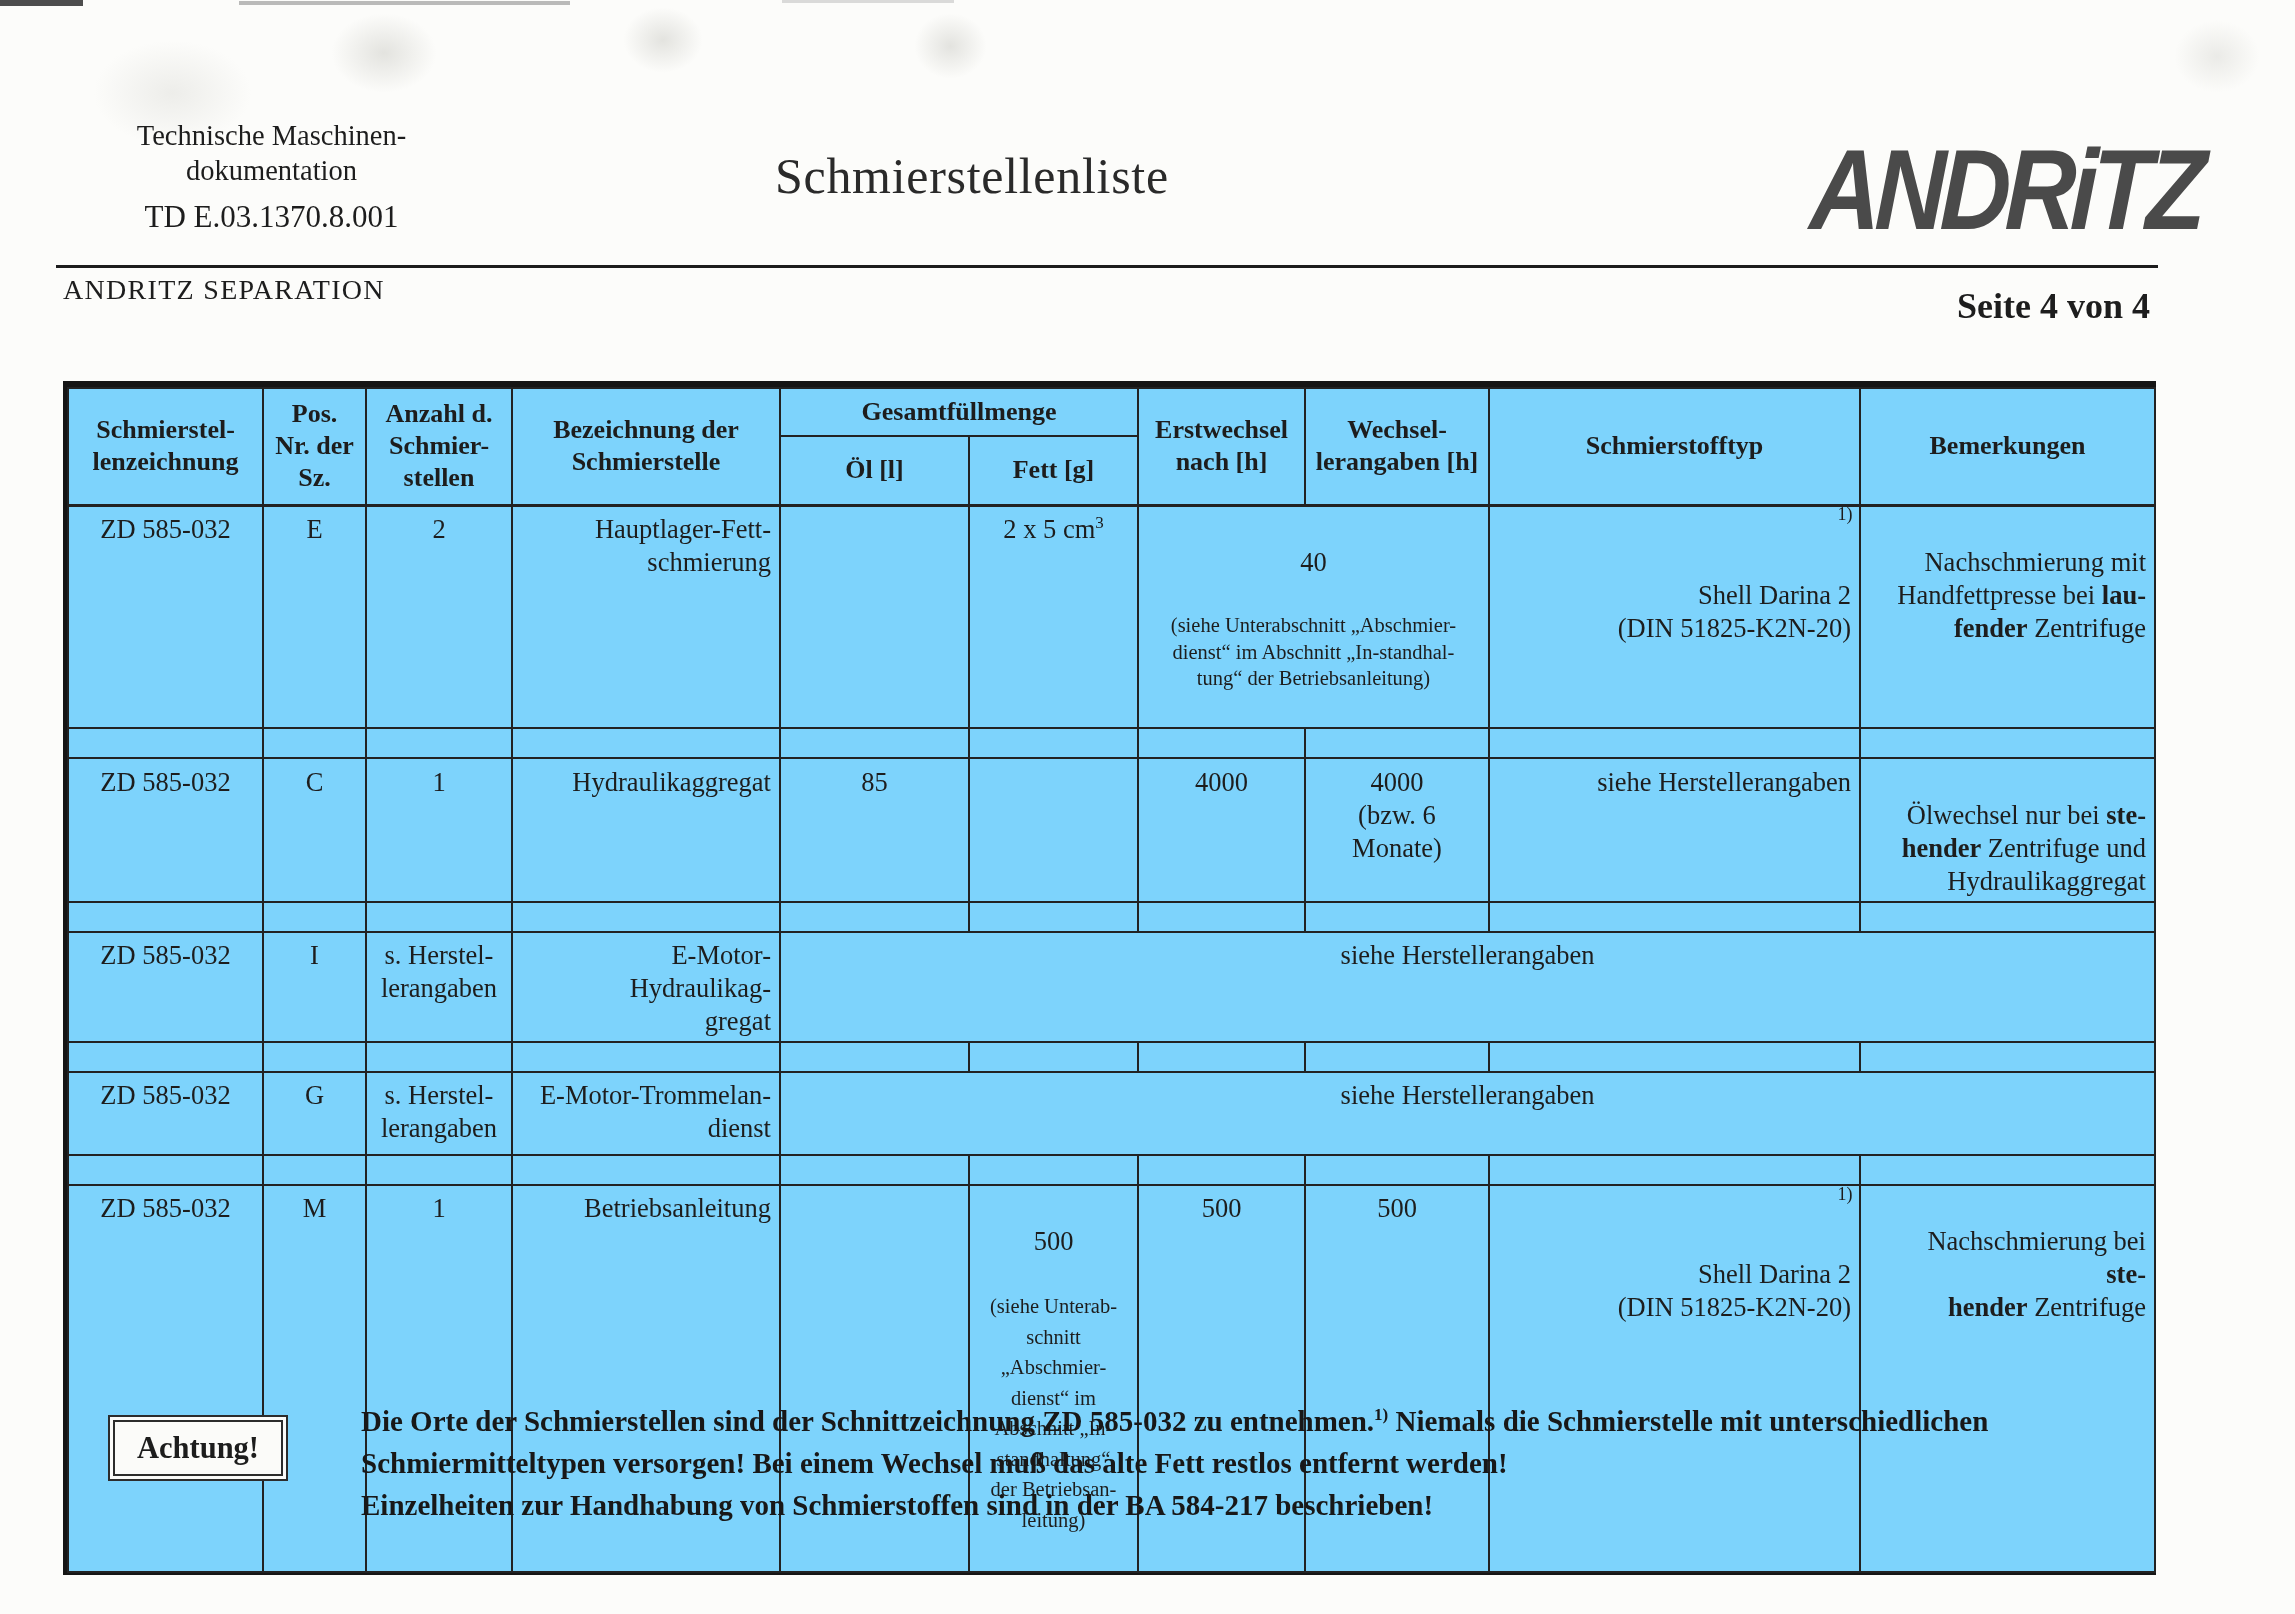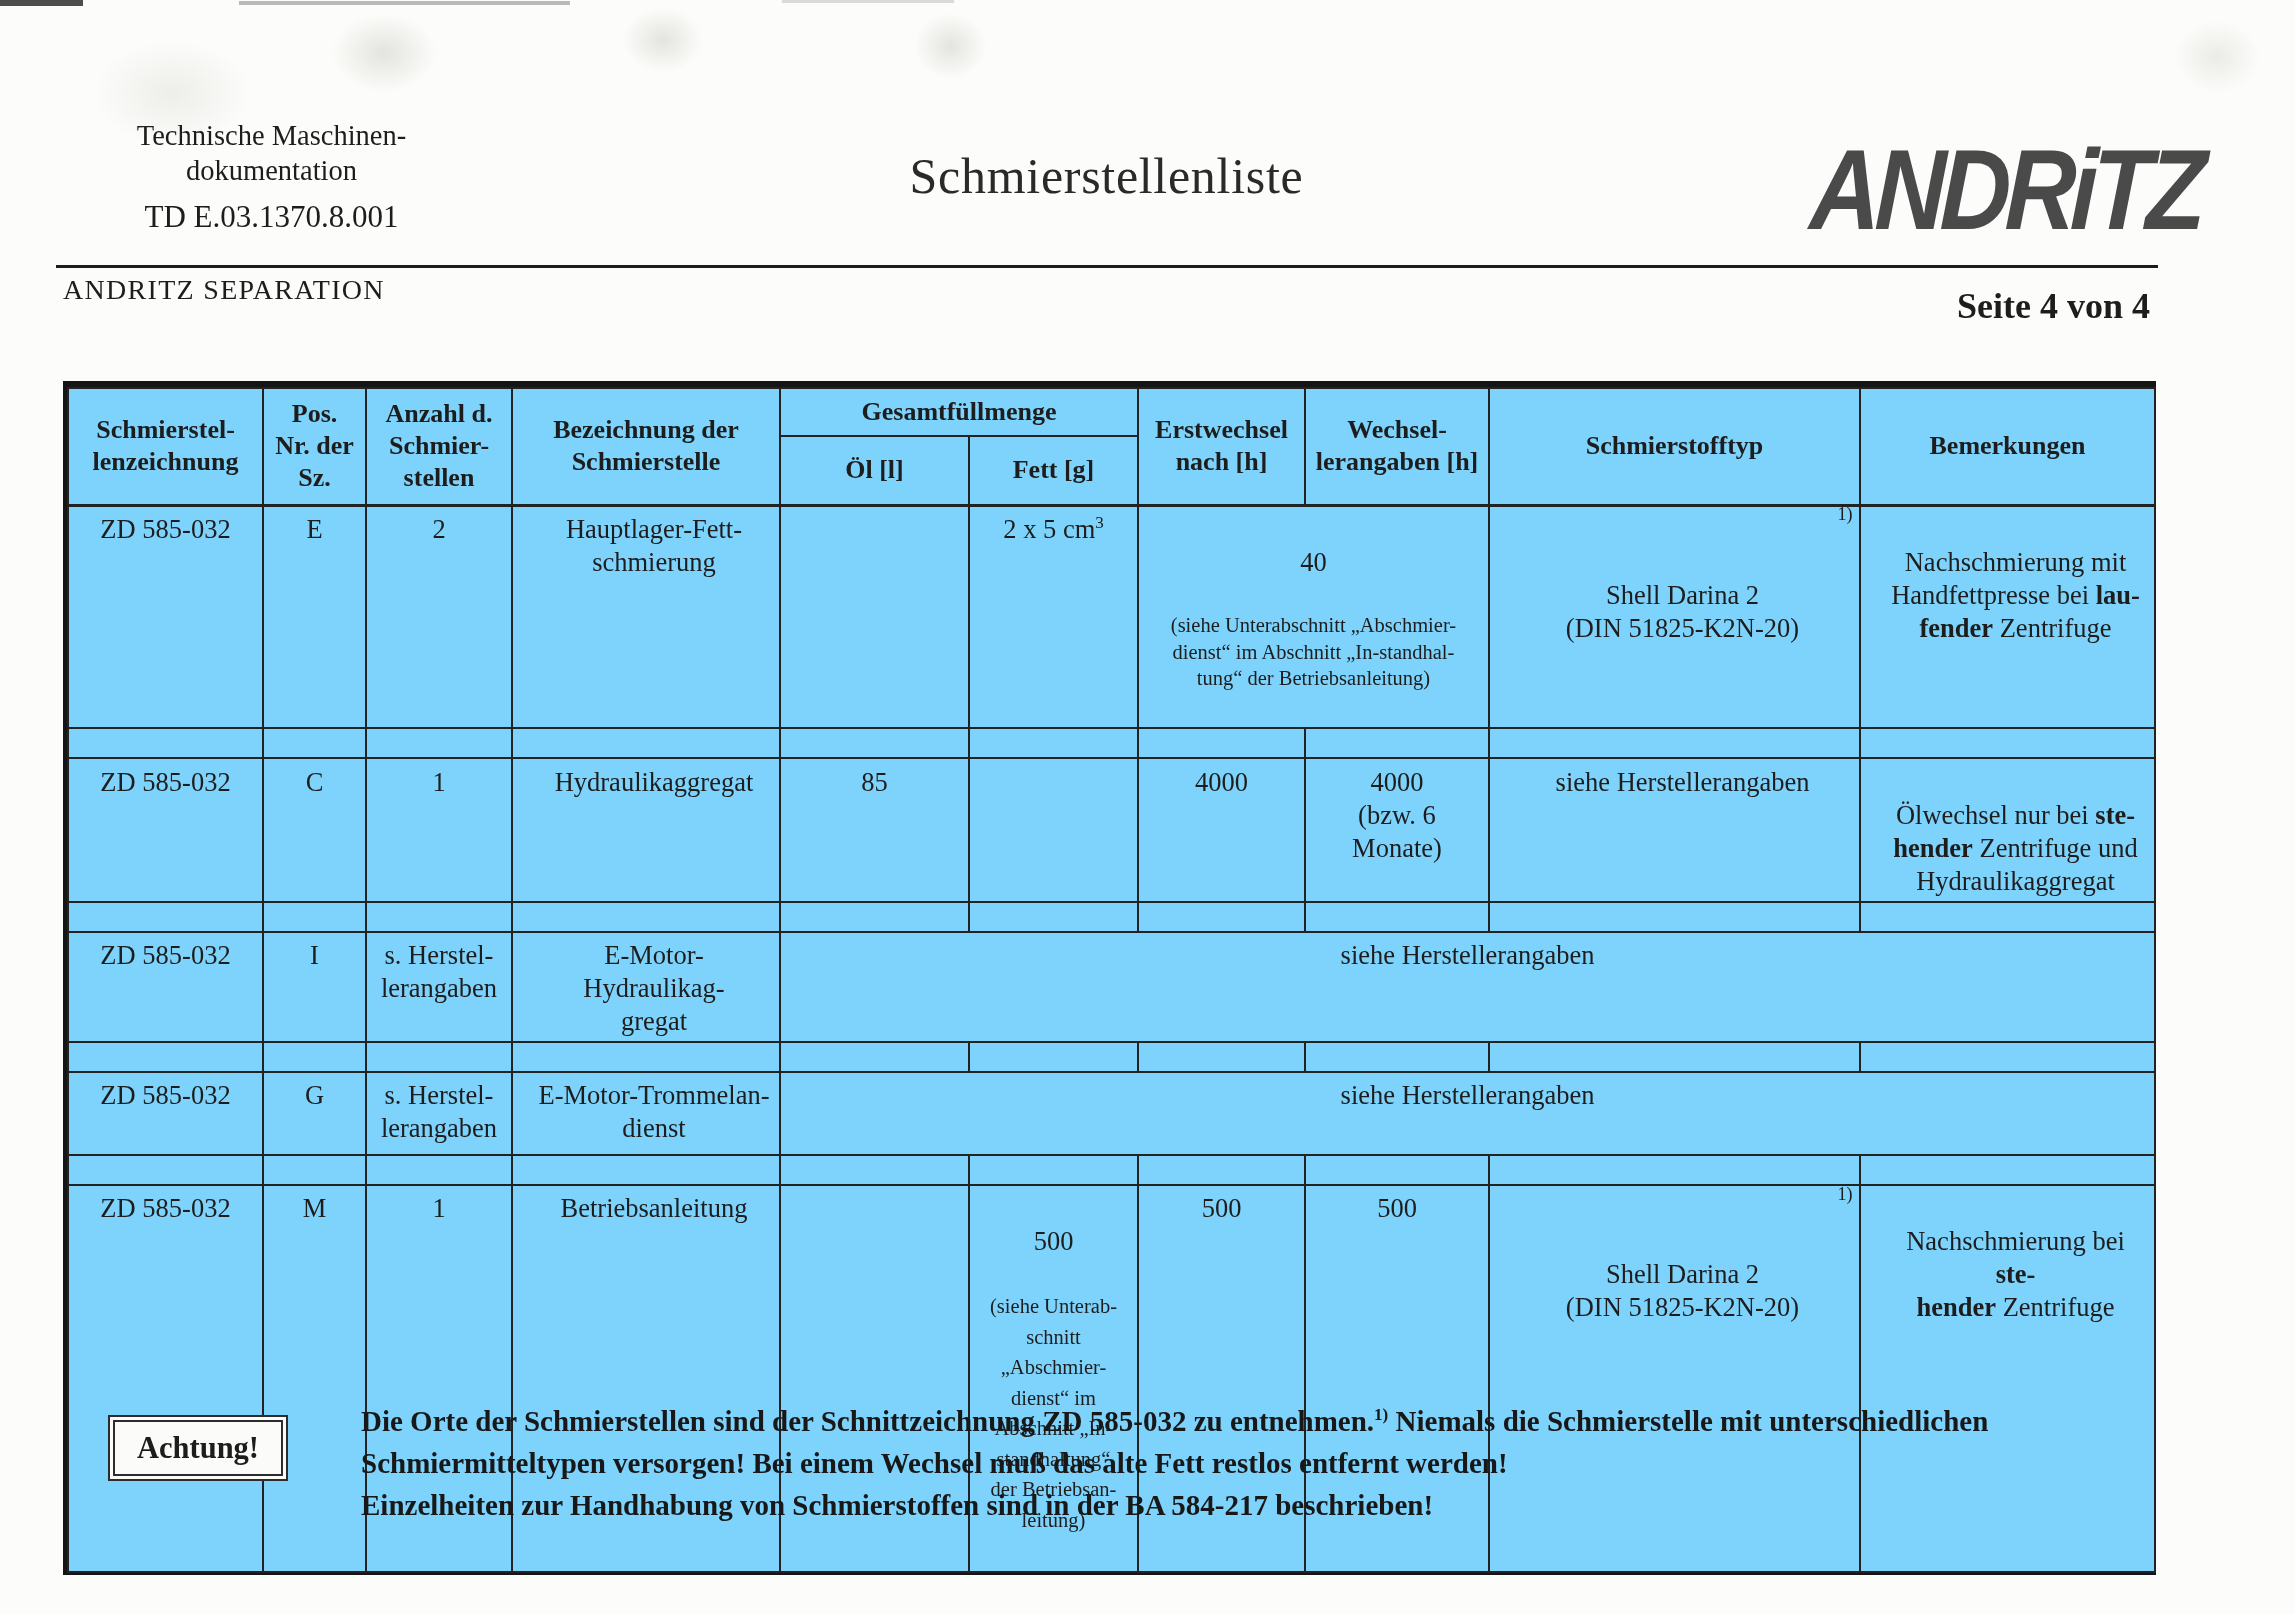--- a/index.html
+++ b/index.html
@@ -26,21 +26,21 @@
   #dash-1{left:195px;top:1537px;width:30.5px;height:2.7px;opacity:.65;}
   #dash-2{left:676px;top:1548px;width:12px;height:3.3px;opacity:.5;}
   #dash-3{left:795px;top:1490px;width:6.6px;height:2.7px;opacity:.4;}
 
   
   #doc-block{position:absolute;left:99px;top:118px;width:345px;text-align:center;}
   #doc-block .l{font-size:28.5px;line-height:35px;}
   #doc-block .code{font-size:31px;margin-top:10.6px;}
   #main-title{
     position:absolute;left:775px;top:147px;width:663px;
-    text-align:center;font-size:50px;letter-spacing:0.7px;color:#2a2a2a;
+    font-size:50px;letter-spacing:0.7px;color:#2a2a2a;
   }
   #logo{
     position:absolute;left:1749px;top:140px;width:437px;
     text-align:right;
     font-family:"Liberation Sans", sans-serif;
     font-weight:900;font-style:italic;
     font-size:114px;line-height:99px;
     letter-spacing:-6.6px;color:#4a4a4a;
     transform:scaleX(.86) skewX(-2deg);transform-origin:right center;
     white-space:nowrap;
@@ -61,21 +61,21 @@
     vertical-align:top;
     white-space:pre-line;
     font-size:26.5px;line-height:33px;
     padding:6.6px 5.3px 2.7px 5.3px;
     text-align:center;
     font-weight:normal;
     overflow:hidden;
   }
   thead th{vertical-align:middle;font-weight:bold;font-size:26px;line-height:32px;padding:2.7px 4px;}
   thead{border-bottom:3.3px solid #222;}
-  td.left{text-align:center;padding-left:24px;padding-right:8px;margin-top:12px;}
+  td.left{text-align:right;padding-left:24px;padding-right:8px;margin-top:12px;}
   tr.sp td{height:28px;padding:0;}
   .note{font-size:20.5px;line-height:26.5px;}
   .note-tall{font-size:20.5px;line-height:30.5px;}
   .typcell{position:relative;}
   .typcell .fn{
     position:absolute;top:-1.3px;right:6.6px;
     font-size:18px;line-height:18px;
   }
   sup.inl{font-size:17px;vertical-align:super;line-height:0;}
   b{font-weight:bold;}

